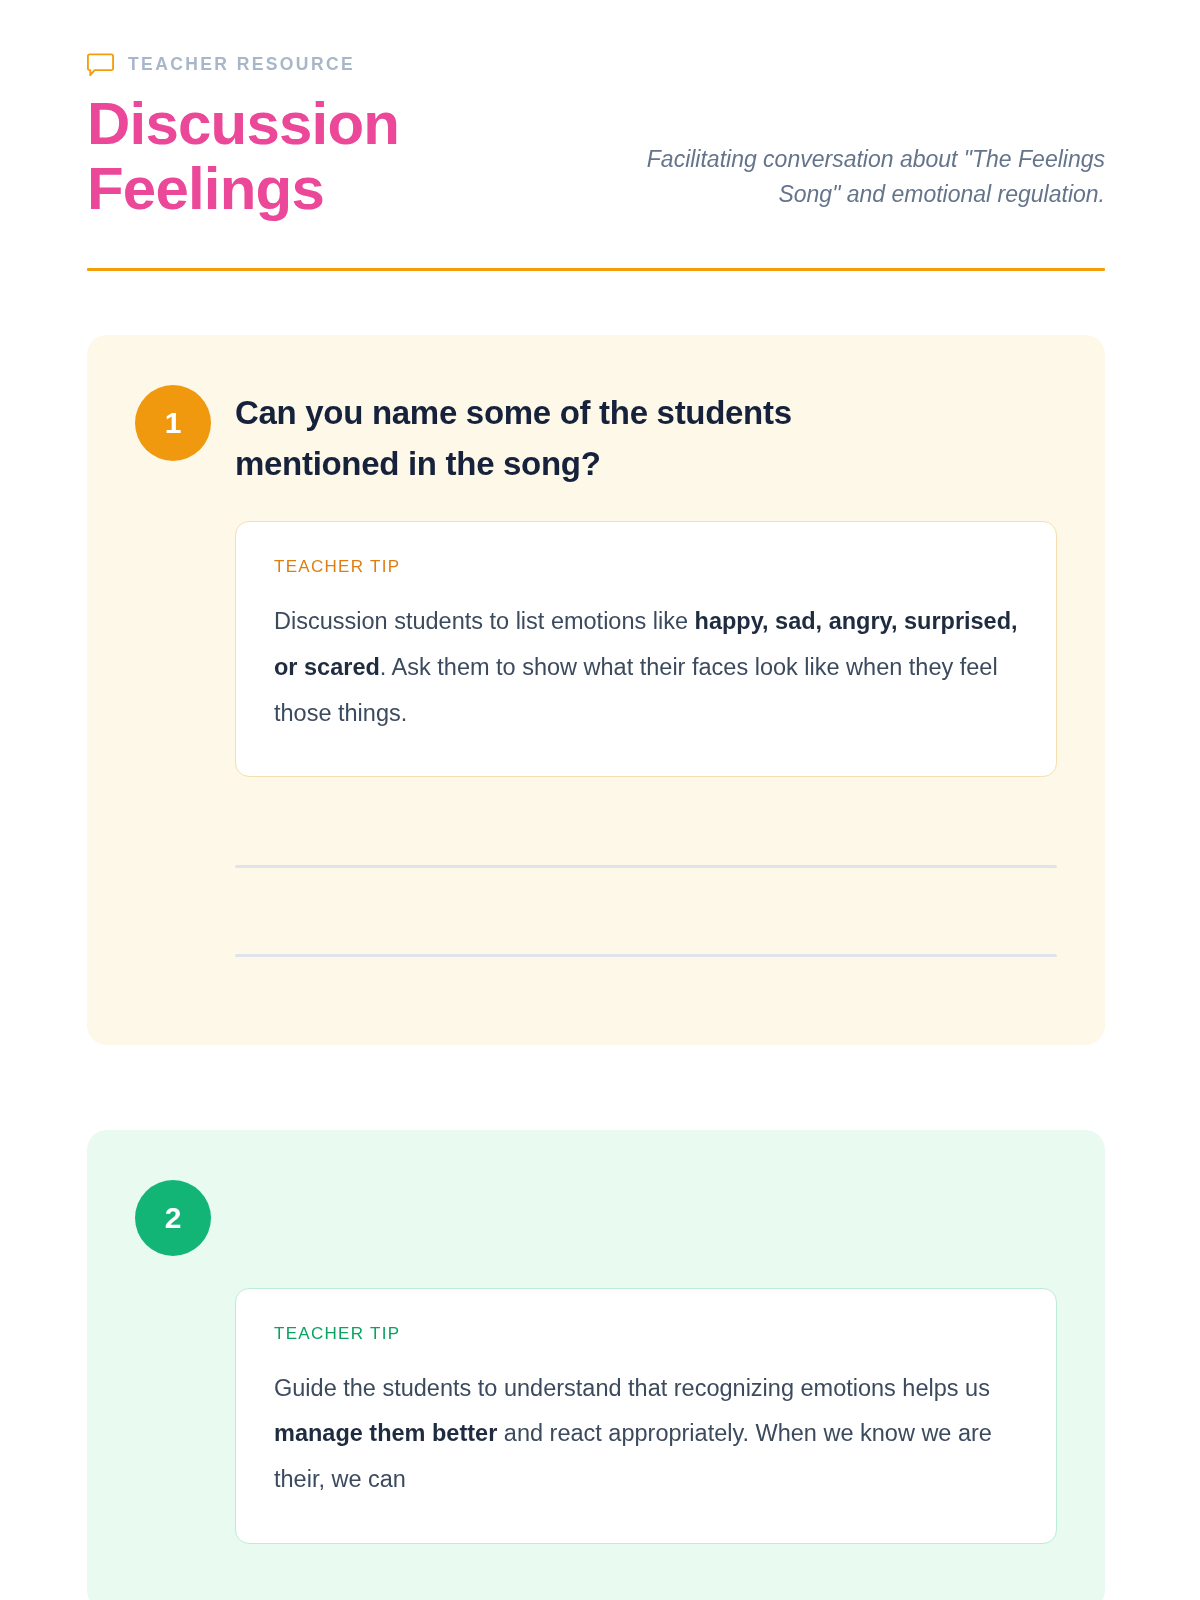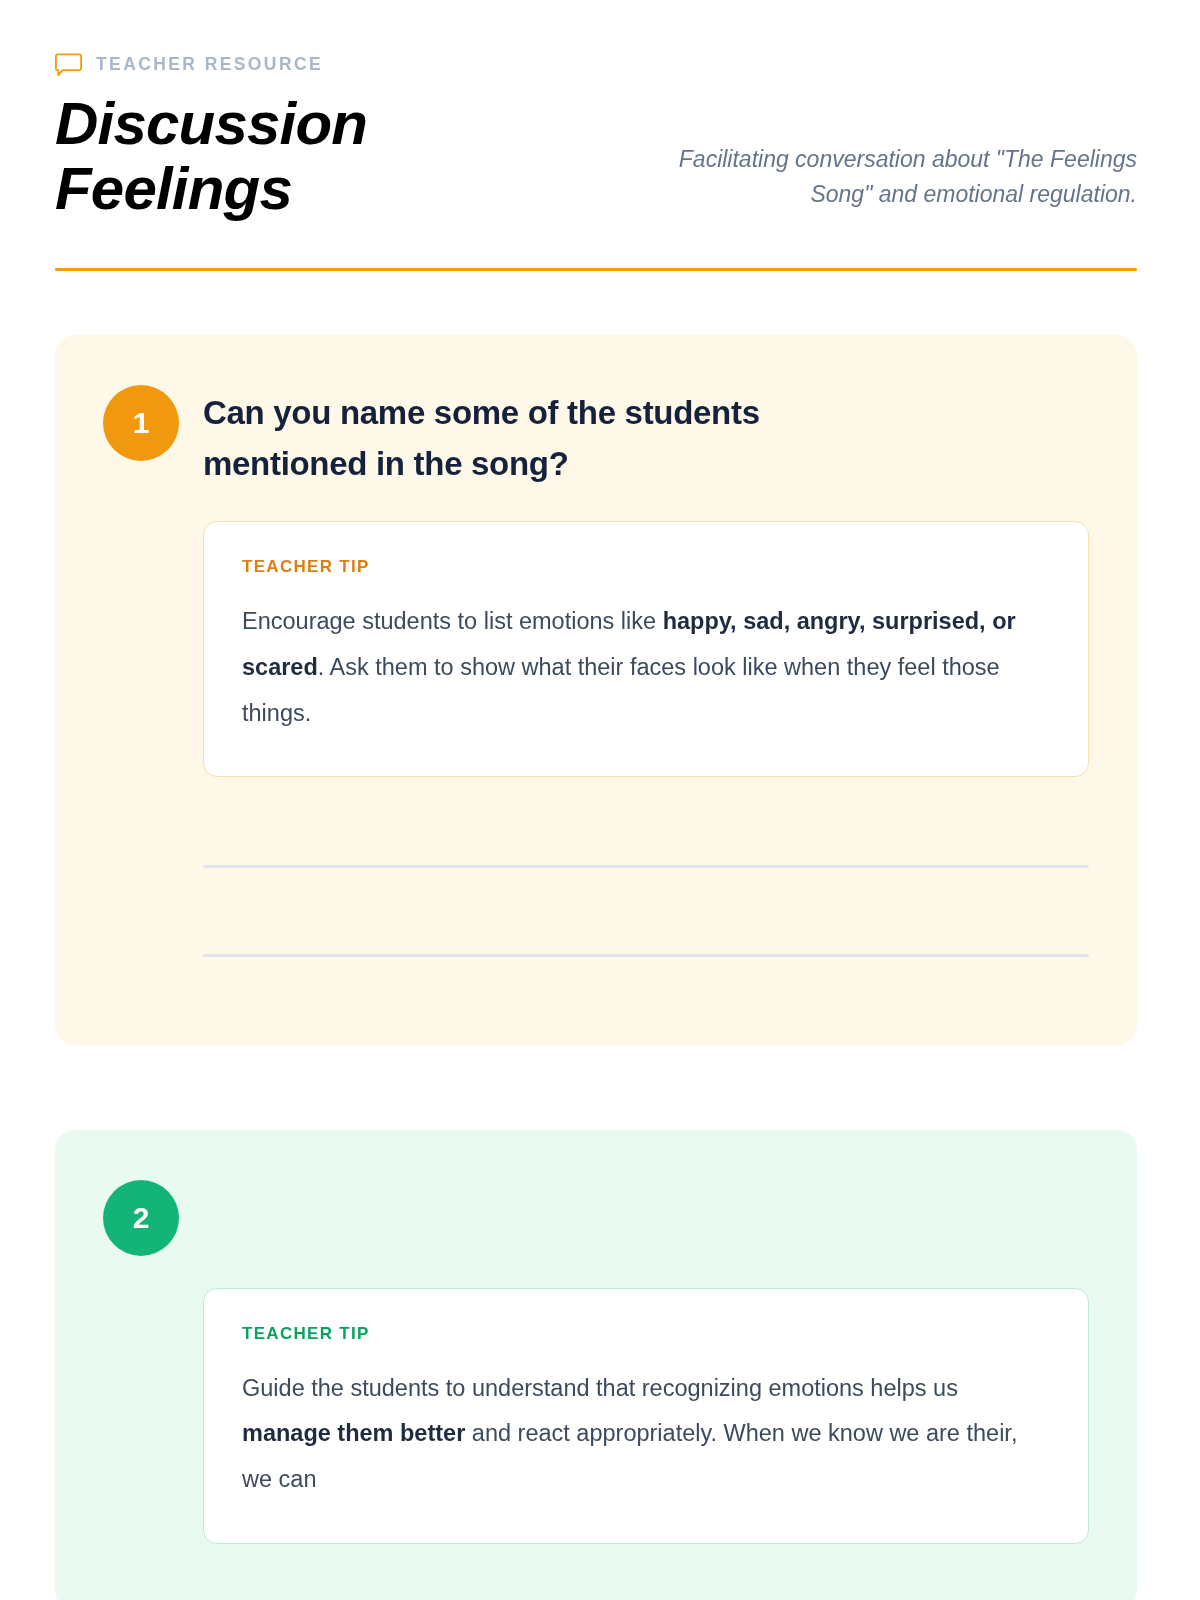--- a/index.html
+++ b/index.html
@@ -14,21 +14,21 @@
 
   body {
     font-family: "Liberation Sans", sans-serif;
     color: #1e293b;
     -webkit-font-smoothing: antialiased;
   }
 
   .page {
     width: 1192px;
     height: 1600px;
-    padding: 0 55px;
+    padding: 0 87px;
     position: relative;
     overflow: hidden;
   }
 
   
   .header {
     padding-top: 52px;
   }
 
   .eyebrow-row {
@@ -59,23 +59,22 @@
     align-items: flex-end;
     justify-content: space-between;
     margin-top: 14px;
   }
 
   .title {
     font-size: 60px;
     font-weight: 700;
     line-height: 1.08;
     letter-spacing: -0.8px;
-    color: #000000;
+    color: #ec4899;
     max-width: 420px;
-    font-style: italic;
   }
 
   .subtitle {
     font-size: 23px;
     font-style: italic;
     line-height: 1.52;
     color: #64748b;
     text-align: right;
     max-width: 470px;
     padding-bottom: 10px;
@@ -146,21 +145,21 @@
     background: #ffffff;
     border-radius: 14px;
     padding: 36px 38px 40px 38px;
   }
 
   .tip--orange { border: 1.5px solid #f6dfae; }
   .tip--green  { border: 1.5px solid #bdecd6; }
 
   .tip-label {
     font-size: 17px;
-    font-weight: 700;
+    font-weight: 400;
     letter-spacing: 1.3px;
     margin-bottom: 24px;
     line-height: 1;
   }
 
   .tip-label--orange { color: #dd7f10; }
   .tip-label--green  { color: #09a25f; }
 
   .tip-body {
     font-size: 23.5px;
@@ -212,21 +211,21 @@
   <div class="cards">
 
     <div class="card card--orange card--one">
       <div class="q-row">
         <div class="badge badge--orange">1</div>
         <div class="q-text">Can you name some of the students mentioned in the song?</div>
       </div>
 
       <div class="tip tip--orange">
         <div class="tip-label tip-label--orange">TEACHER TIP</div>
-        <div class="tip-body"><span>Encourage students to list emotions like </span><b>happy, sad, angry, surprised, or scared</b><span>. Ask them to show what their faces look like when they feel those things.</span></div>
+        <div class="tip-body"><span>Discussion students to list emotions like </span><b>happy, sad, angry, surprised, or scared</b><span>. Ask them to show what their faces look like when they feel those things.</span></div>
       </div>
 
       <div class="lines">
         <div class="write-line"></div>
         <div class="write-line"></div>
       </div>
     </div>
 
     <div class="card card--green card--two">
       <div class="q-row">

